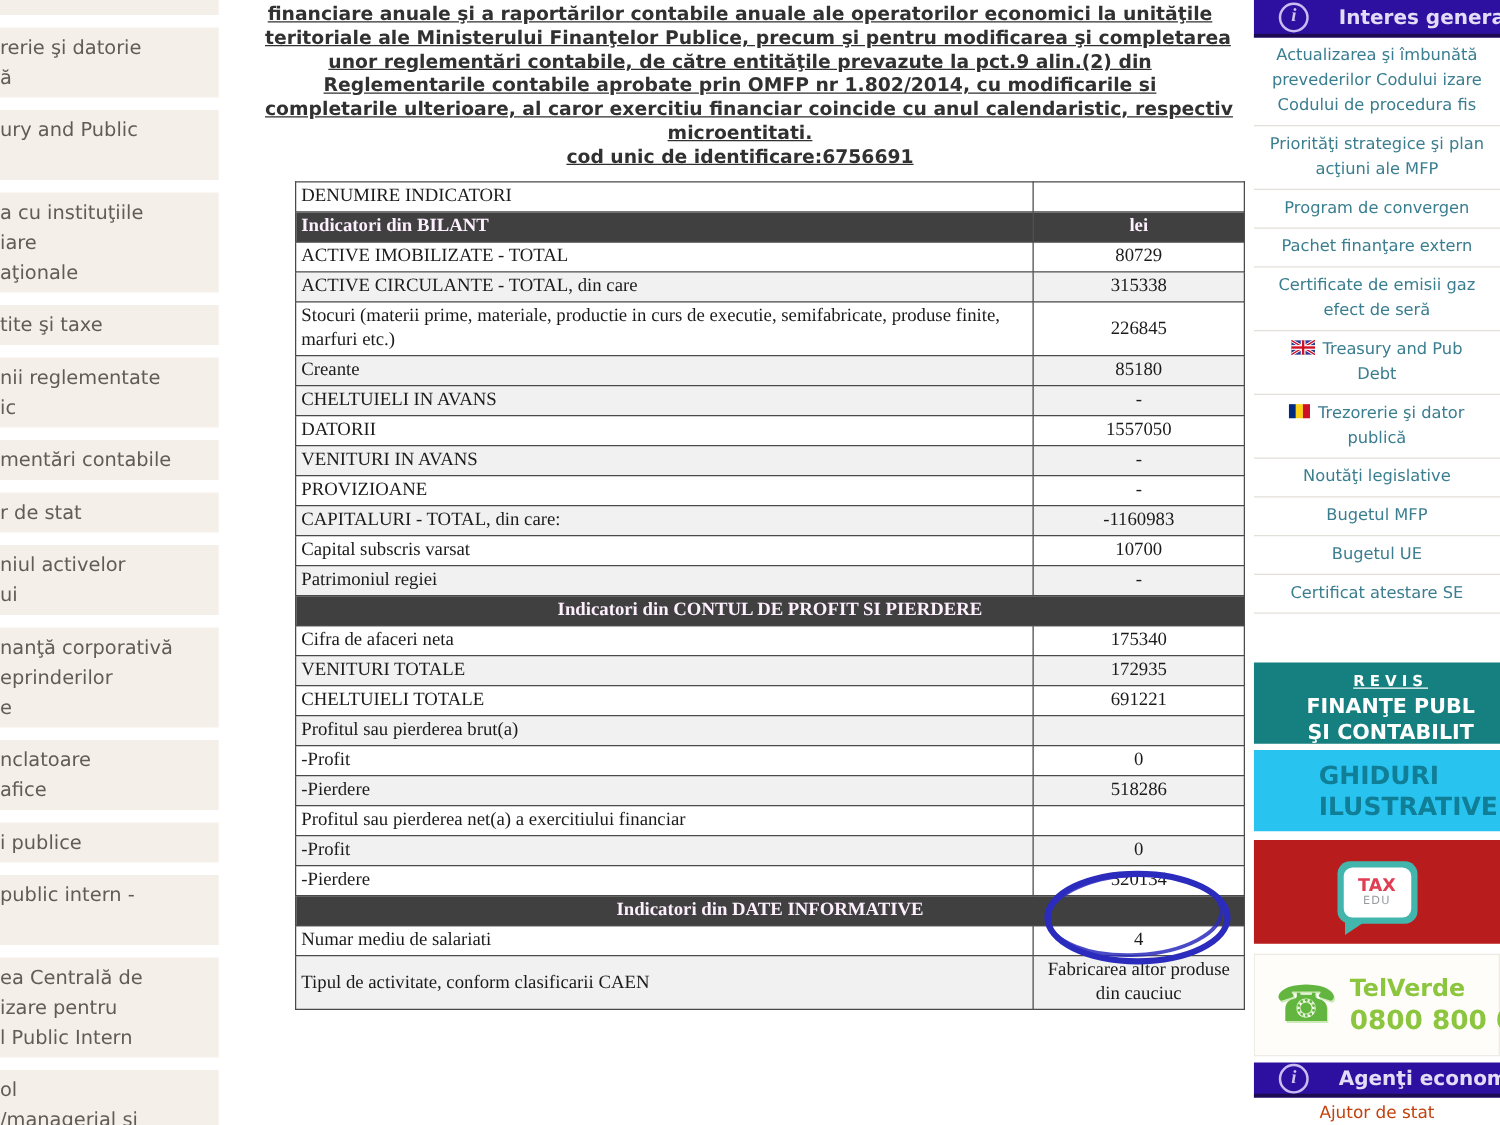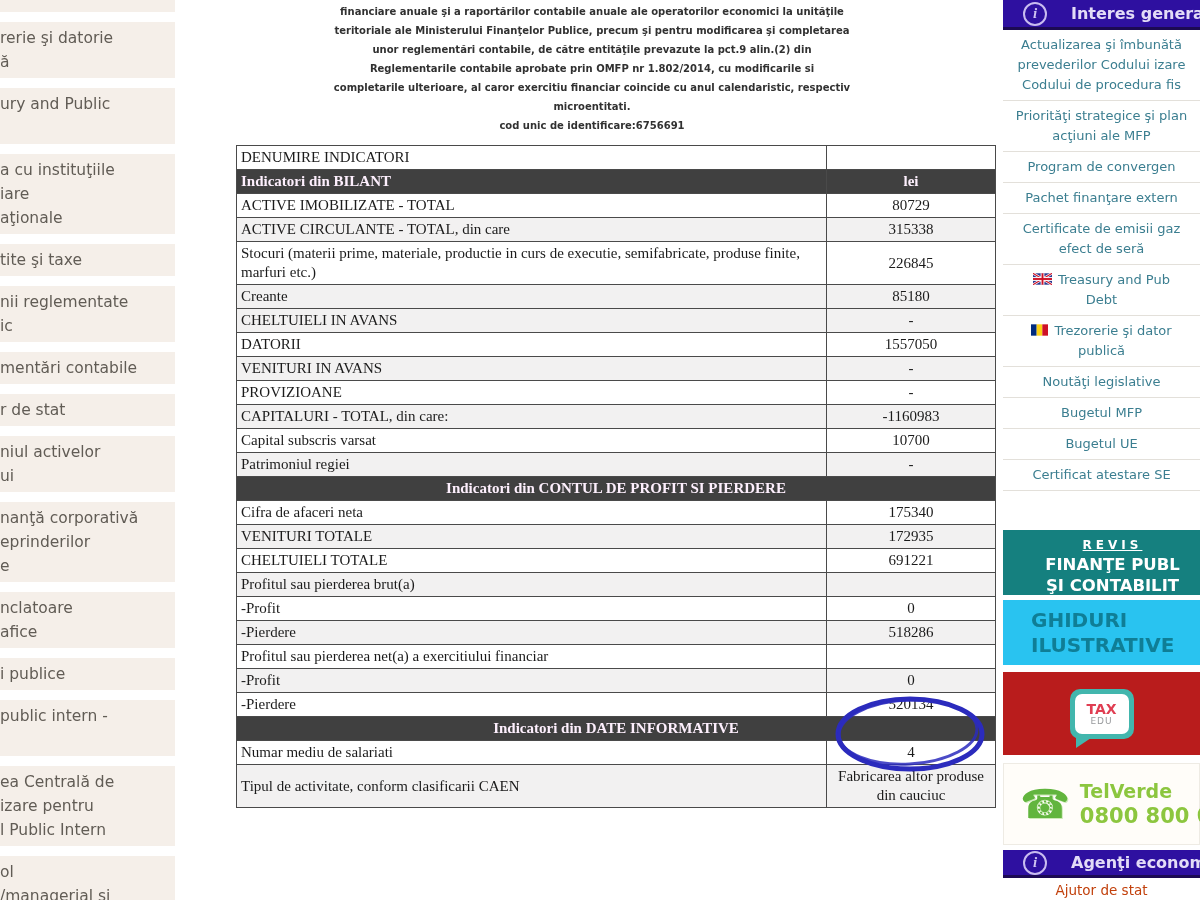--- a/index.html
+++ b/index.html
@@ -8,22 +8,22 @@
 
   
   #left-sidebar{position:absolute;left:0;top:0;width:175px;}
   .sb-item{background:#f5efe9;padding:4px 0;margin-bottom:10px;color:#615c55;
            font-size:15.5px;cursor:pointer;}
   .sb-line{line-height:24px;min-height:24px;white-space:nowrap;overflow:hidden;}
   .sb-item.partial{height:12px;padding:0;overflow:hidden;}
 
   
   #main-content{position:absolute;left:212px;top:0;width:760px;}
-  #report-heading{margin-top:2px;text-align:center;font-weight:bold;font-size:10px;
-                  color:#313131;}
+  #report-heading{margin-top:2px;text-align:center;font-weight:bold;font-size:15px;
+                  color:#313131;text-decoration:underline;}
   .hd-line{line-height:19px;white-space:nowrap;}
   #indicators-table{border-collapse:collapse;width:760px;margin-top:10px;
       font-family:"Liberation Serif","DejaVu Serif",serif;font-size:15px;color:#1b1b1b;margin-left:24px;}
   #indicators-table td{border:1px solid #4a4a4a;padding:2px 4px;line-height:19px;}
   td.val{width:160px;text-align:center;}
   tr.sec td{background:#404040;color:#fdeffd;font-weight:bold;}
   td.secfull{text-align:center;background:#9a6fc7;color:#fdeffd;font-weight:bold;}
   tr.alt td{background:#f2f1f1;}
 
   
@@ -42,21 +42,21 @@
            color:#3b7e90;font-size:13px;cursor:pointer;}
   .rs-line{line-height:20px;min-height:20px;white-space:nowrap;}
   .flag{display:inline-block;vertical-align:-1px;margin-right:6px;line-height:0;}
 
   .rs-abs{position:absolute;left:0;width:197px;box-sizing:border-box;}
   #b-revista{top:530px;height:65px;background:#15807f;color:#fff;font-weight:bold;
              text-align:center;padding:6px 0 0 22px;cursor:pointer;}
   .rev-l1{font-size:12px;letter-spacing:4px;text-decoration:underline;line-height:18px;white-space:nowrap;}
   .rev-l2,.rev-l3{font-size:16.5px;line-height:21px;white-space:nowrap;}
   #b-ghiduri{top:600px;height:65px;background:#29c3f0;display:flex;align-items:center;
-             padding-left:28px;gap:14px;cursor:pointer;}
+             padding-left:52px;gap:14px;cursor:pointer;}
   .gh-text{color:#0f7e96;font-weight:bold;font-size:20px;line-height:25px;white-space:nowrap;}
   #b-taxedu{top:672px;height:83px;background:#b91c1c;display:flex;align-items:center;
             justify-content:center;cursor:pointer;}
   .tax-bubble{position:relative;width:64px;height:50px;background:#42b6ad;border-radius:10px;}
   .tax-inner{position:absolute;left:5px;top:5px;right:5px;bottom:5px;background:#fff;
              border-radius:7px;display:flex;flex-direction:column;align-items:center;justify-content:center;}
   .tax-word{color:#e03e52;font-weight:bold;font-size:14px;line-height:14px;}
   .edu-word{color:#97999c;font-size:9px;letter-spacing:1px;line-height:10px;}
   .tax-tail{position:absolute;left:6px;bottom:-9px;width:0;height:0;
             border-left:15px solid #42b6ad;border-bottom:10px solid transparent;border-right:4px solid transparent;}

